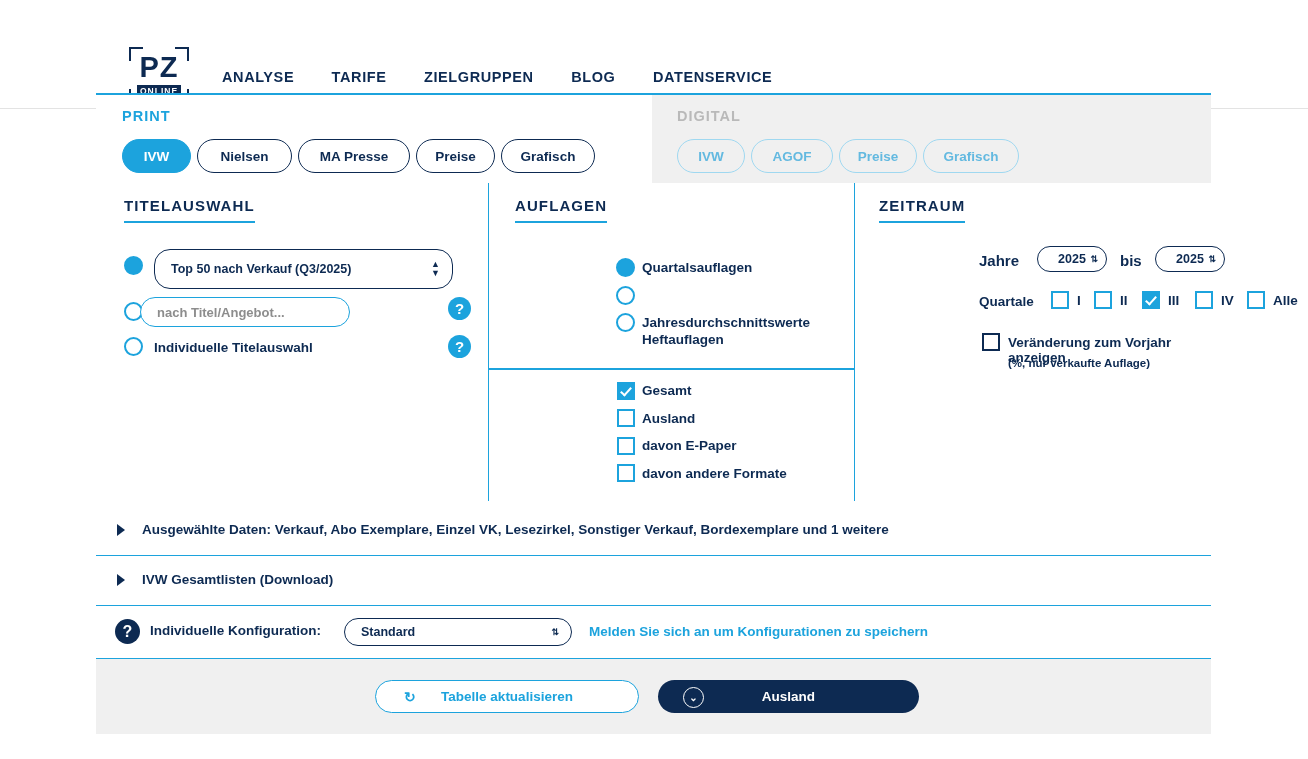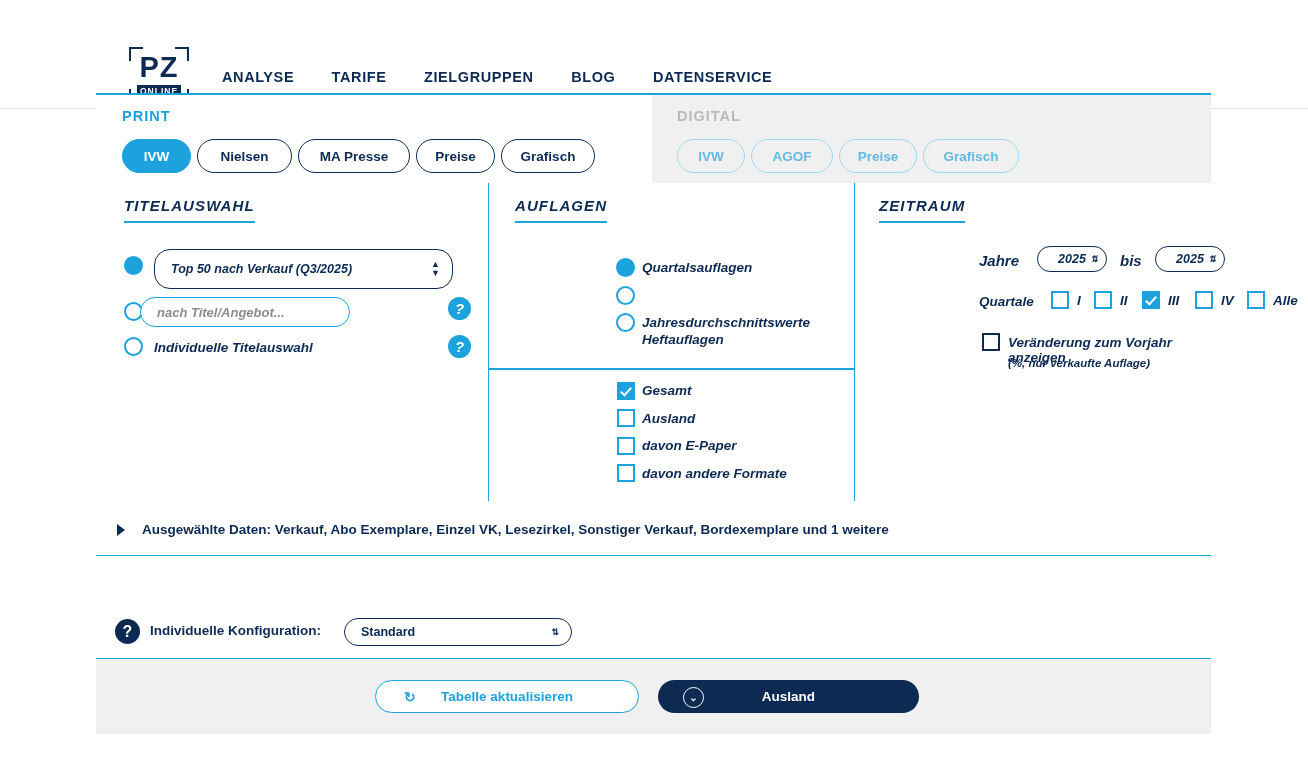--- a/index.html
+++ b/index.html
@@ -152,21 +152,20 @@
     position: absolute;
     left: 96px; top: 183px;
     width: 1115px;
     height: 318px;
   }
   .panel {
     position: absolute;
     top: 0;
     height: 318px;
     box-sizing: border-box;
-    font-style: italic;
   }
   .p1 { left: 0; width: 393px; border-right: 1.5px solid #1ca3dd; }
   .p2 { left: 393px; width: 366px; border-right: 1.5px solid #1ca3dd; }
   .p3 { left: 759px; width: 356px; }
   .panel-title {
     position: absolute;
     left: 28px; top: 14px;
     font-size: 15px;
     font-weight: bold;
     letter-spacing: 1.1px;
@@ -508,28 +507,33 @@
       <span class="checkbox navy" style="left:127px; top:150px;"></span>
       <div class="lbl" style="left:153px; top:152px;">Veränderung zum Vorjahr anzeigen</div>
       <div class="lbl" style="left:153px; top:174px; font-size:11.5px;">(%, nur verkaufte Auflage)</div>
     </div>
   </div>
 
   <div class="acc" style="top:506px;">
     <span class="acc-arrow"></span>
     <div class="acc-text">Ausgewählte Daten: Verkauf, Abo Exemplare, Einzel VK, Lesezirkel, Sonstiger Verkauf, Bordexemplare und 1 weitere</div>
   </div>
+  <div class="acc" style="top:556px;">
+    <span class="acc-arrow"></span>
+    <div class="acc-text">IVW Gesamtlisten (Download)</div>
+  </div>
 
   <div class="configrow">
     <span class="cfg-help">?</span>
     <div class="cfg-label">Individuelle Konfiguration:</div>
     <div class="select" style="left:248px; top:17px; width:228px; height:28px; padding-left:16px;">
       <span>Standard</span>
       <span class="caret">⇅</span>
     </div>
+    <div class="cfg-note">Melden Sie sich an um Konfigurationen zu speichern</div>
   </div>
 
   <div class="footer">
     <div class="btn-update">
       <span class="refresh">↻</span>
       <span>Tabelle aktualisieren</span>
     </div>
     <div class="btn-download">
       <span class="chev">⌄</span>
       <span>Ausland</span>

